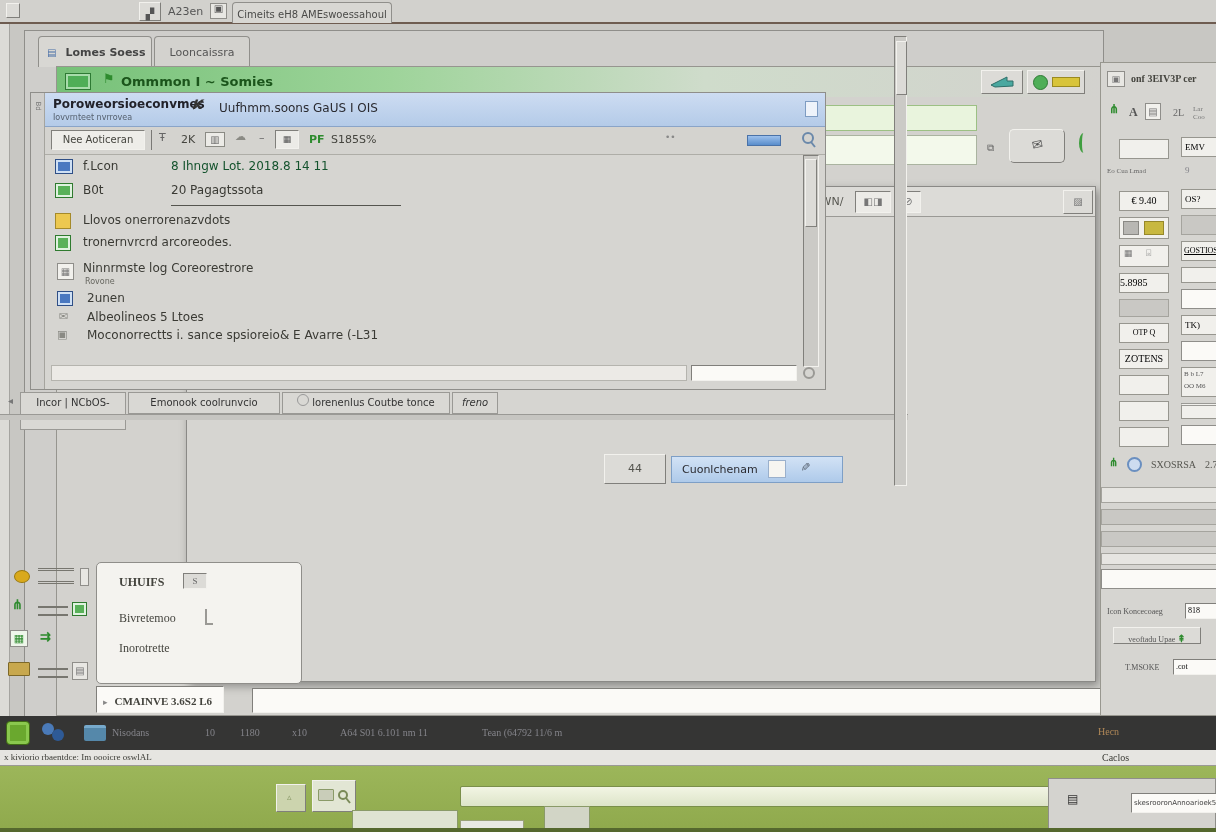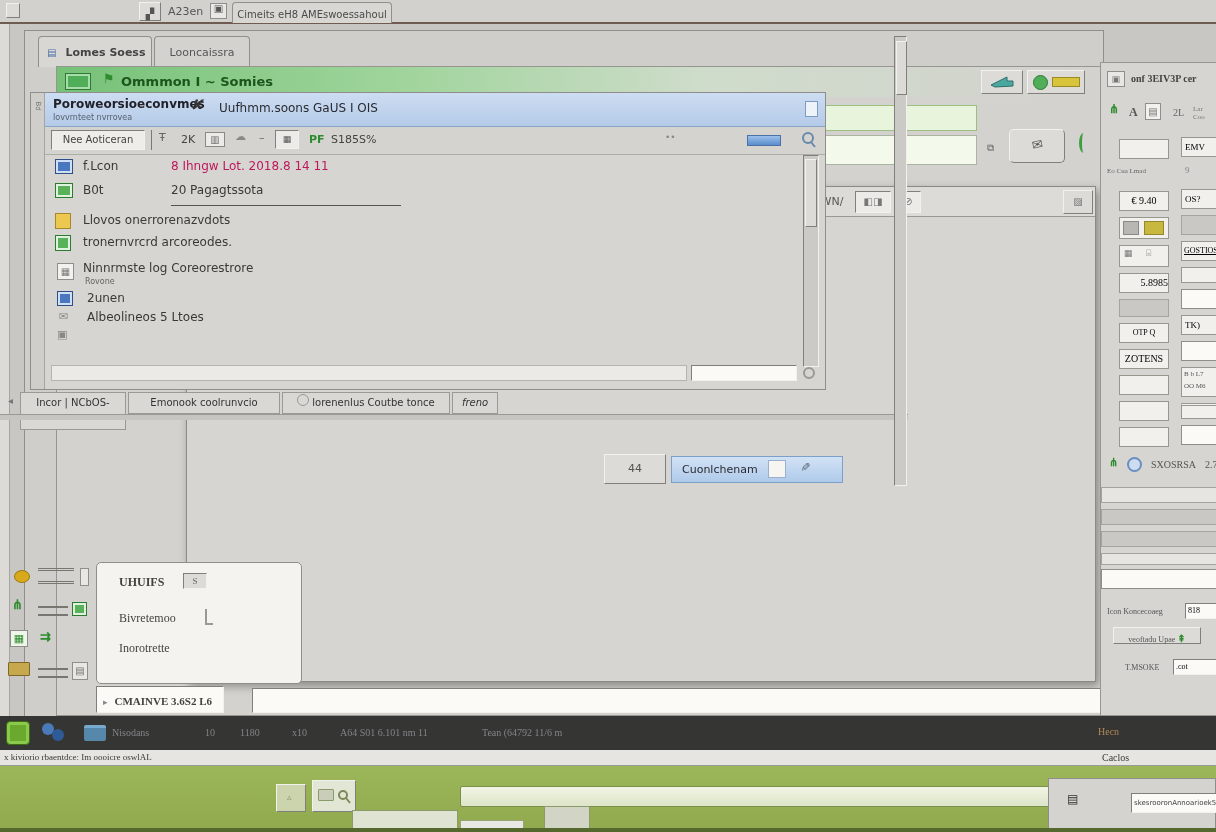--- a/index.html
+++ b/index.html
@@ -199,39 +199,40 @@
         <span class="abs ic t9" style="left:620px;top:6px;color:#888">••</span>
         <span class="abs" style="left:702px;top:8px;width:34px;height:11px;background:linear-gradient(180deg,#9cc0ec,#5a8ecc);border:1px solid #4a72a8"></span>
         <svg class="abs" style="left:756px;top:4px" width="16" height="18" viewBox="0 0 16 18">
           <circle cx="7" cy="7" r="5" fill="none" stroke="#6a88aa" stroke-width="2"></circle>
           <line x1="10" y1="11" x2="14" y2="16" stroke="#6a88aa" stroke-width="2"></line>
         </svg>
       </div>
 
       <span class="abs grid-blue" style="left:24px;top:66px;width:18px;height:15px"></span>
       <span class="abs t12" style="left:52px;top:66px;color:#3a3a34">f.Lcon</span>
-      <span class="abs t12" style="left:140px;top:66px;color:#be185d">8 Ihngw Lot. 2018.8 14 11</span>
+      <span class="abs t12" style="left:140px;top:66px;color:#14532d">8 Ihngw Lot. 2018.8 14 11</span>
       <span class="abs grid-green" style="left:24px;top:90px;width:18px;height:15px"></span>
       <span class="abs t12" style="left:52px;top:90px;color:#3a3a34">B0t</span>
       <span class="abs t12" style="left:140px;top:90px;color:#3a3a34">20 Pagagtssota</span>
       <span class="abs" style="left:140px;top:112px;width:230px;height:1px;background:#55554f"></span>
 
       <span class="abs notepad" style="left:24px;top:120px;width:16px;height:16px"></span>
       <span class="abs t12" style="left:52px;top:120px;color:#3a3a34">Llovos onerrorenazvdots</span>
       <span class="abs grid-green" style="left:24px;top:142px;width:16px;height:16px"></span>
       <span class="abs t12" style="left:52px;top:142px;color:#3a3a34">tronernvrcrd arcoreodes.</span>
 
       <span class="abs ic t10 bd" style="left:26px;top:170px;width:17px;height:17px;background:#f2f1ed;color:#777;line-height:15px">▦</span>
       <span class="abs t12" style="left:52px;top:168px;color:#3a3a34">Ninnrmste log Coreorestrore</span>
       <span class="abs t8" style="left:54px;top:184px;color:#66665f">Rovone</span>
       <span class="abs grid-blue" style="left:26px;top:198px;width:16px;height:15px"></span>
       <span class="abs t12" style="left:56px;top:198px;color:#3a3a34">2unen</span>
       <span class="abs ic t11" style="left:28px;top:218px;color:#8a8a84">✉</span>
       <span class="abs t12" style="left:56px;top:217px;color:#3a3a34">Albeolineos 5 Ltoes</span>
       <span class="abs ic t11" style="left:26px;top:236px;color:#8a8a84">▣</span>
+      <span class="abs t12" style="left:56px;top:235px;color:#3a3a34">Moconorrectts i. sance spsioreio&amp; E Avarre (-L31</span>
 
 
       <div class="abs sunken" style="left:772px;top:62px;width:16px;height:212px;background:#cbcac6">
         <div class="raised" style="margin:3px 1px;width:10px;height:66px"></div>
       </div>
 
       <div class="abs" style="left:20px;top:272px;width:636px;height:16px;background:#eceae6;border:1px solid #b5b4ae"></div>
       <div class="abs sunken white" style="left:660px;top:272px;width:106px;height:16px"></div>
       <span class="abs" style="left:772px;top:274px;width:12px;height:12px;border:2px solid #9a9995;border-radius:50%"></span>
     </div>
@@ -294,21 +295,21 @@
     <span class="abs t7" style="left:6px;top:104px;color:#666">Eo Cua Lmad</span>
     <div class="abs box t10" style="left:18px;top:128px;width:50px;height:20px;text-align:center;line-height:18px"><span>€ 9.40</span></div>
     <div class="abs box" style="left:18px;top:154px;width:50px;height:22px">
       <span class="abs" style="left:3px;top:3px;width:16px;height:14px;background:#b8b7b3;border:1px solid #8a8984"></span>
       <span class="abs" style="left:24px;top:3px;width:20px;height:14px;background:#c8b840;border:1px solid #96882a"></span>
     </div>
     <div class="abs box" style="left:18px;top:182px;width:50px;height:22px">
       <span class="abs ic t9" style="left:4px;top:3px;color:#777">▦</span>
       <span class="abs ic t9" style="left:26px;top:3px;color:#777">⌻</span>
     </div>
-    <div class="abs box t10" style="left:18px;top:210px;width:50px;height:20px;text-align:right;line-height:18px"><span>5.8985</span></div>
+    <div class="abs box t10" style="left:18px;top:210px;width:50px;height:20px;text-align:left;line-height:18px"><span>5.8985</span></div>
     <div class="abs bar-dark" style="left:18px;top:236px;width:50px;height:18px"></div>
     <div class="abs box t8" style="left:18px;top:260px;width:50px;height:20px;text-align:center;line-height:18px"><span>OTP Q</span></div>
     <div class="abs box t10" style="left:18px;top:286px;width:50px;height:20px;text-align:center;line-height:18px"><span>ZOTENS</span></div>
     <div class="abs box" style="left:18px;top:312px;width:50px;height:20px"></div>
     <div class="abs box" style="left:18px;top:338px;width:50px;height:20px"></div>
     <div class="abs box" style="left:18px;top:364px;width:50px;height:20px"></div>
 
     <div class="abs box t9" style="left:80px;top:74px;width:40px;height:20px;line-height:18px;padding-left:3px"><span>EMV</span></div>
     <span class="abs t9 faint" style="left:84px;top:102px">9</span>
     <div class="abs box t9" style="left:80px;top:126px;width:40px;height:20px;line-height:18px;padding-left:3px"><span>OS?</span></div>

